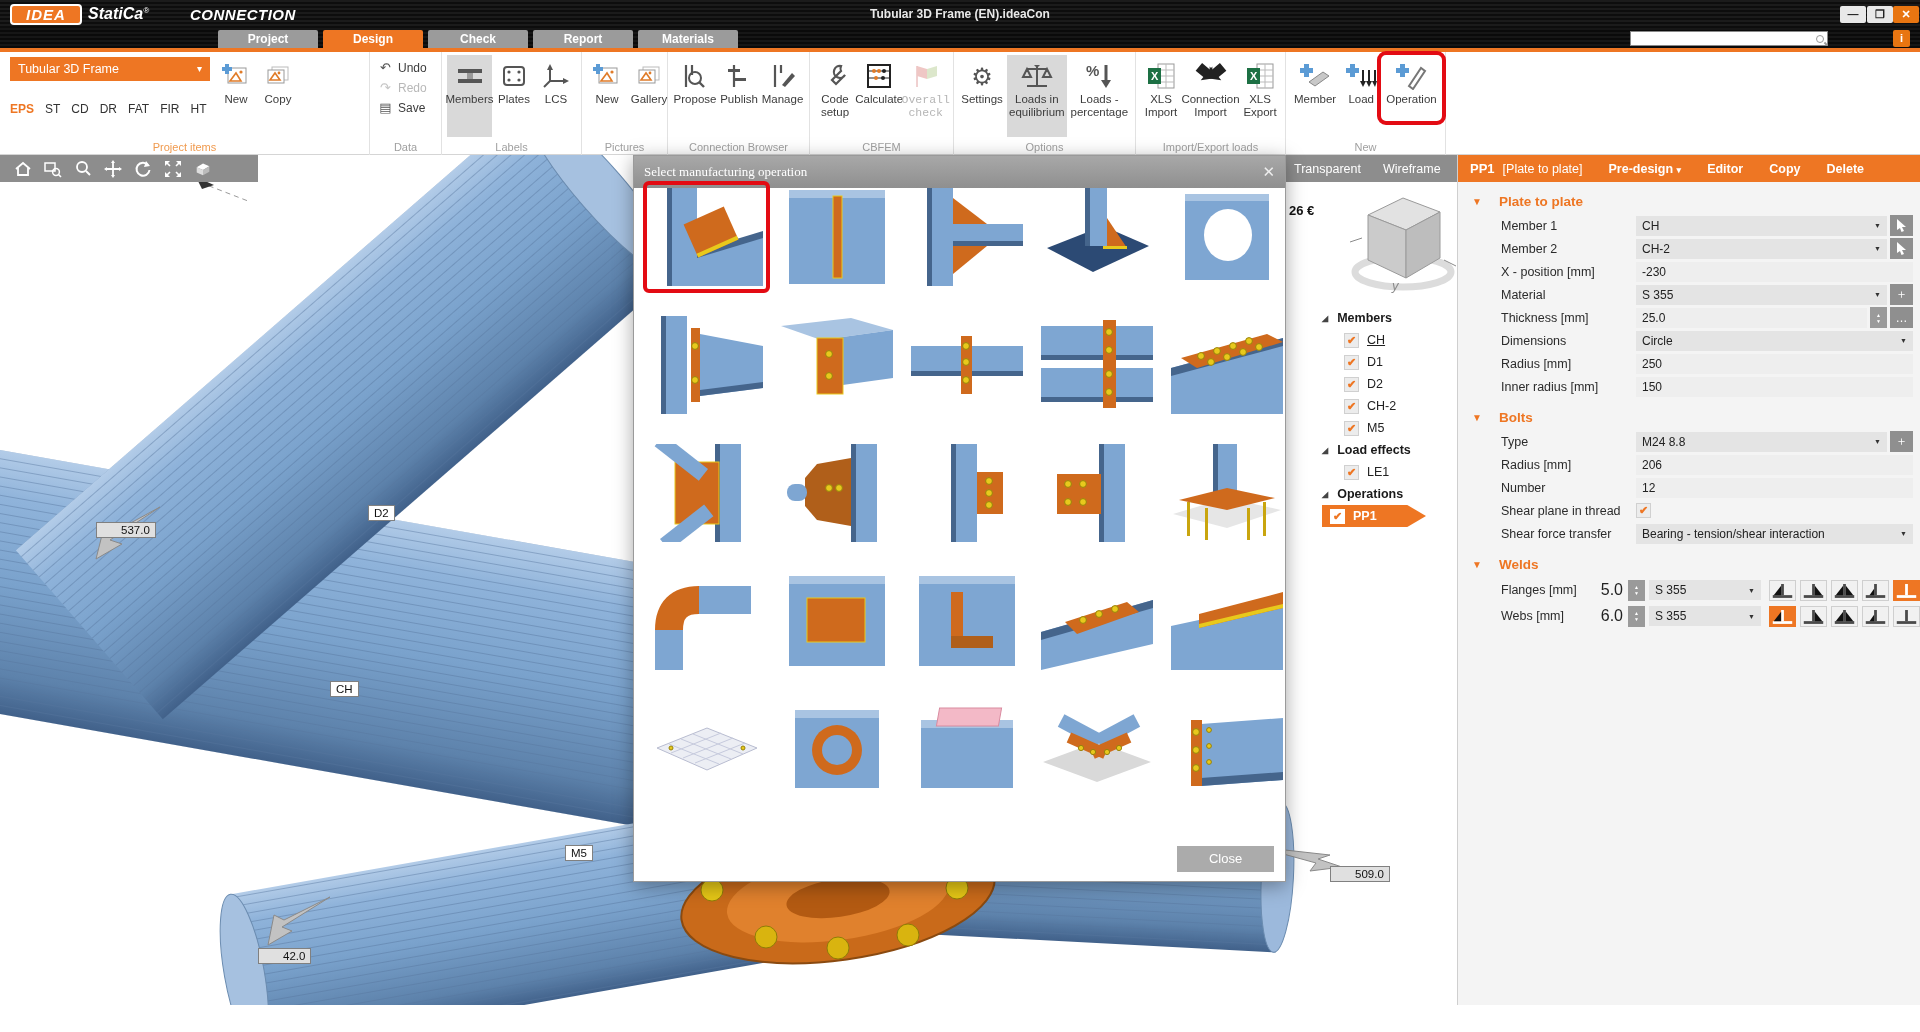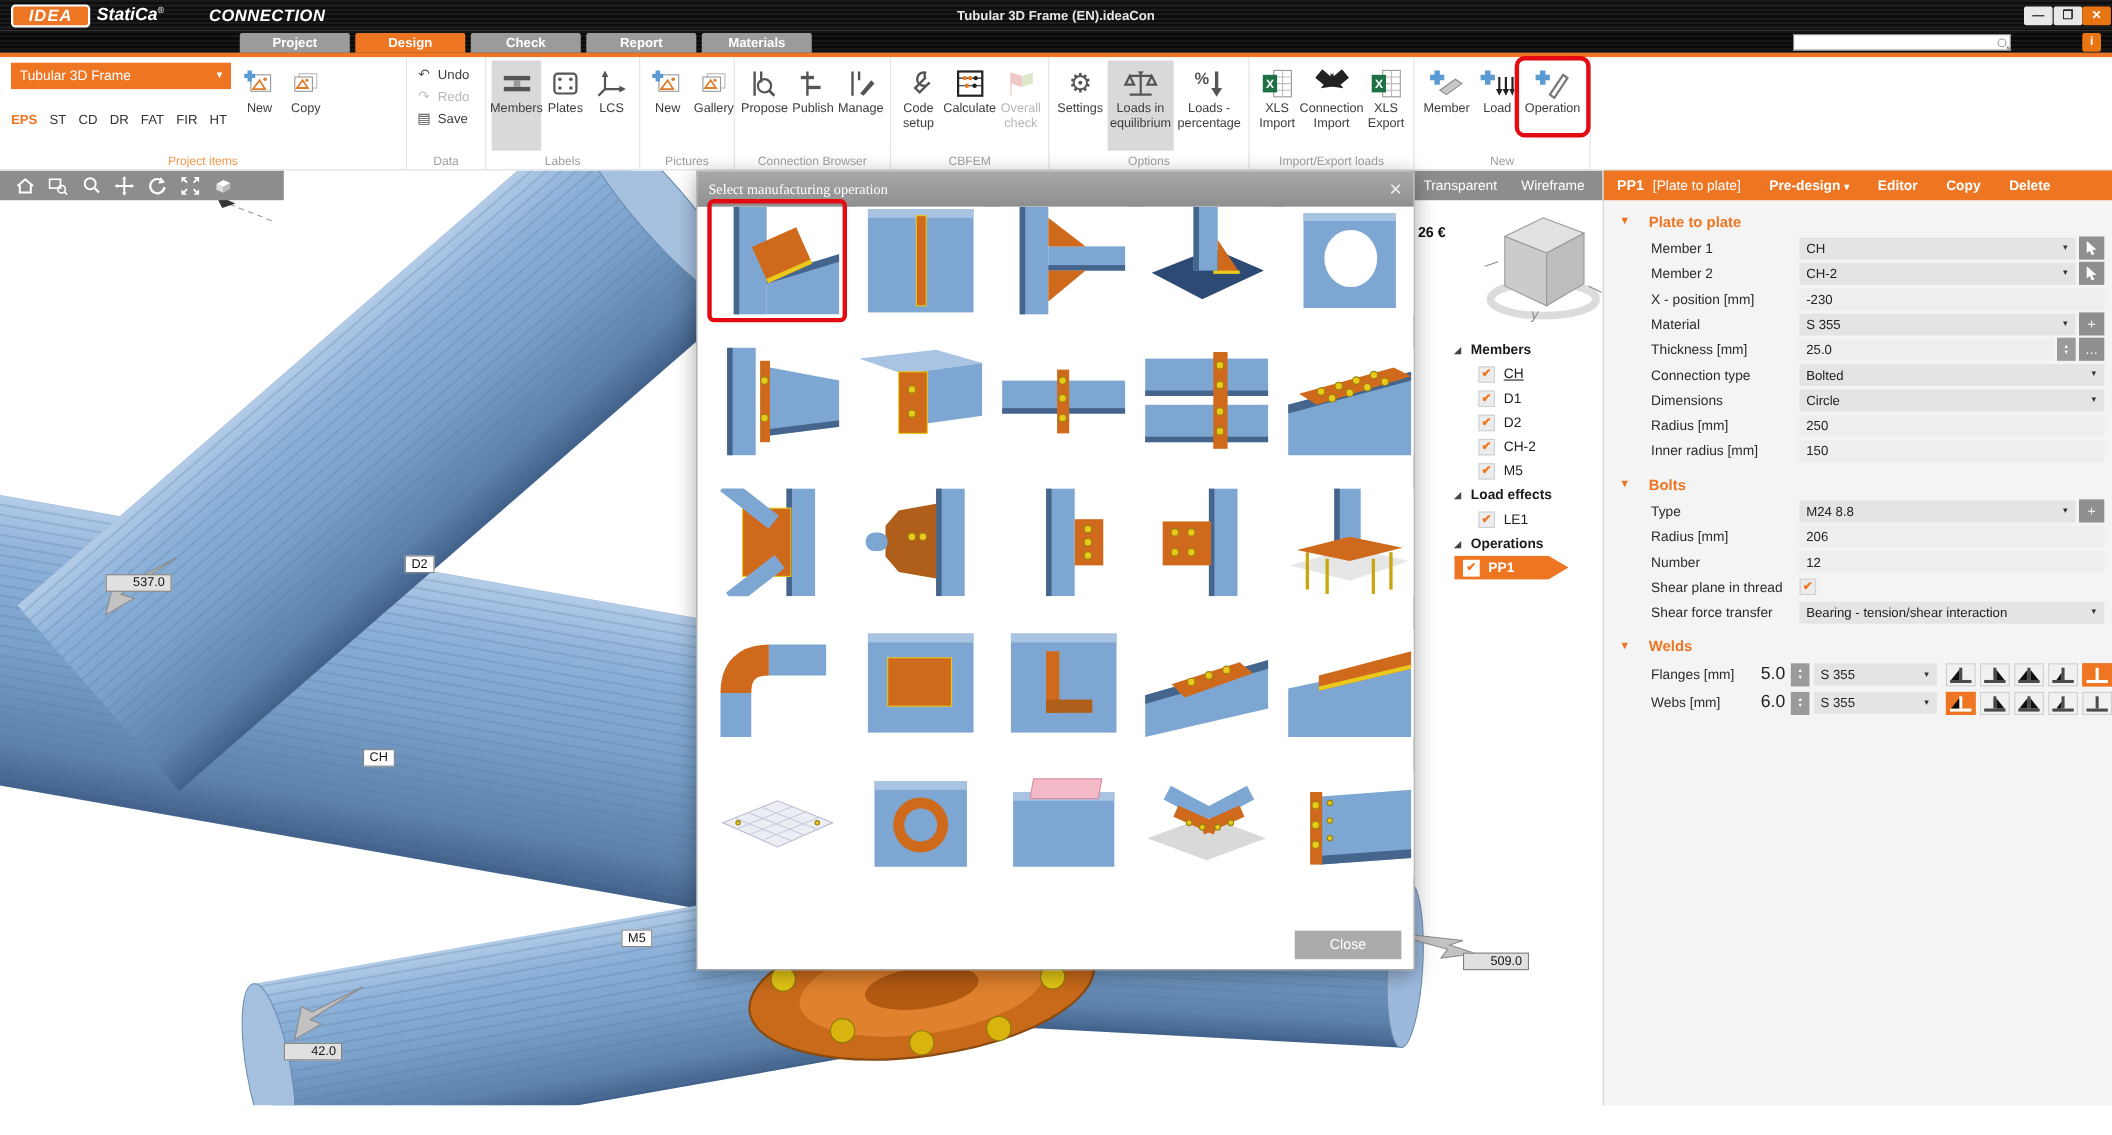--- a/index.html
+++ b/index.html
@@ -47,21 +47,21 @@
   .proj-dd { position:absolute; left:10px; top:5px; width:200px; height:24px; background:#ee7623;
     color:#fff; font-size:12.5px; line-height:24px; padding:0 8px; }
   .proj-dd:after { content:'▾'; float:right; font-size:10px; }
   .proj-items { position:absolute; left:10px; top:50px; display:flex; gap:11px; font-size:12px; color:#333; }
   .proj-items span.on { color:#ee7623; font-weight:bold; }
   .bigbtn { display:inline-flex; flex-direction:column; align-items:center; justify-content:flex-start;
     padding:4px 3px 0 3px; margin:0 1px; min-width:40px; height:82px; font-size:11.5px; color:#3c3c3c;
     text-align:center; white-space:pre-line; line-height:13px; position:relative; }
   .bigbtn .bicon { height:34px; display:flex; align-items:center; justify-content:center; font-size:22px; color:#555; }
   .bigbtn.active { background:#d9d9d9; }
-  .bigbtn.disabled { color:#b5b5b5; } .bigbtn.disabled .bicon { opacity:.4; }
+  .bigbtn.disabled { color:#b5b5b5;font-family:Liberation Mono, monospace; } .bigbtn.disabled .bicon { opacity:.4; }
   .proj-newcopy { position:absolute; left:215px; top:3px; display:flex; }
   .smallcol { display:flex; flex-direction:column; gap:3px; padding:4px 8px; }
   .smallbtn { display:flex; align-items:center; gap:5px; font-size:12px; color:#3c3c3c; height:17px; }
   .smallbtn .sicon { font-size:13px; color:#555; width:15px; text-align:center; }
   .smallbtn.disabled { color:#b8b8b8; } .smallbtn.disabled .sicon { color:#c5c5c5; }
   .btnrow { display:flex; align-items:flex-start; padding:0 4px; }
   .red-ann { position:absolute; left:-6px; top:-4px; right:-6px; bottom:12px;
     border:4px solid #e30b13; border-radius:9px; pointer-events:none; z-index:30; }
 
   
@@ -617,26 +617,20 @@
       <span class="ctrl">
           <span class="txt">25.0</span>
           <span class="spin">
             <span>▲</span>
             <span>▼</span>
           </span>
           <span class="sbtn">…</span>
         </span>
       </div>
     <div class="prow">
-        <span class="lbl">Connection type</span>
-      <span class="ctrl">
-          <span class="dd">Bolted</span>
-        </span>
-      </div>
-    <div class="prow">
         <span class="lbl">Dimensions</span>
       <span class="ctrl">
           <span class="dd">Circle</span>
         </span>
       </div>
     <div class="prow">
         <span class="lbl">Radius [mm]</span>
       <span class="ctrl">
           <span class="txt">250</span>
         </span>

